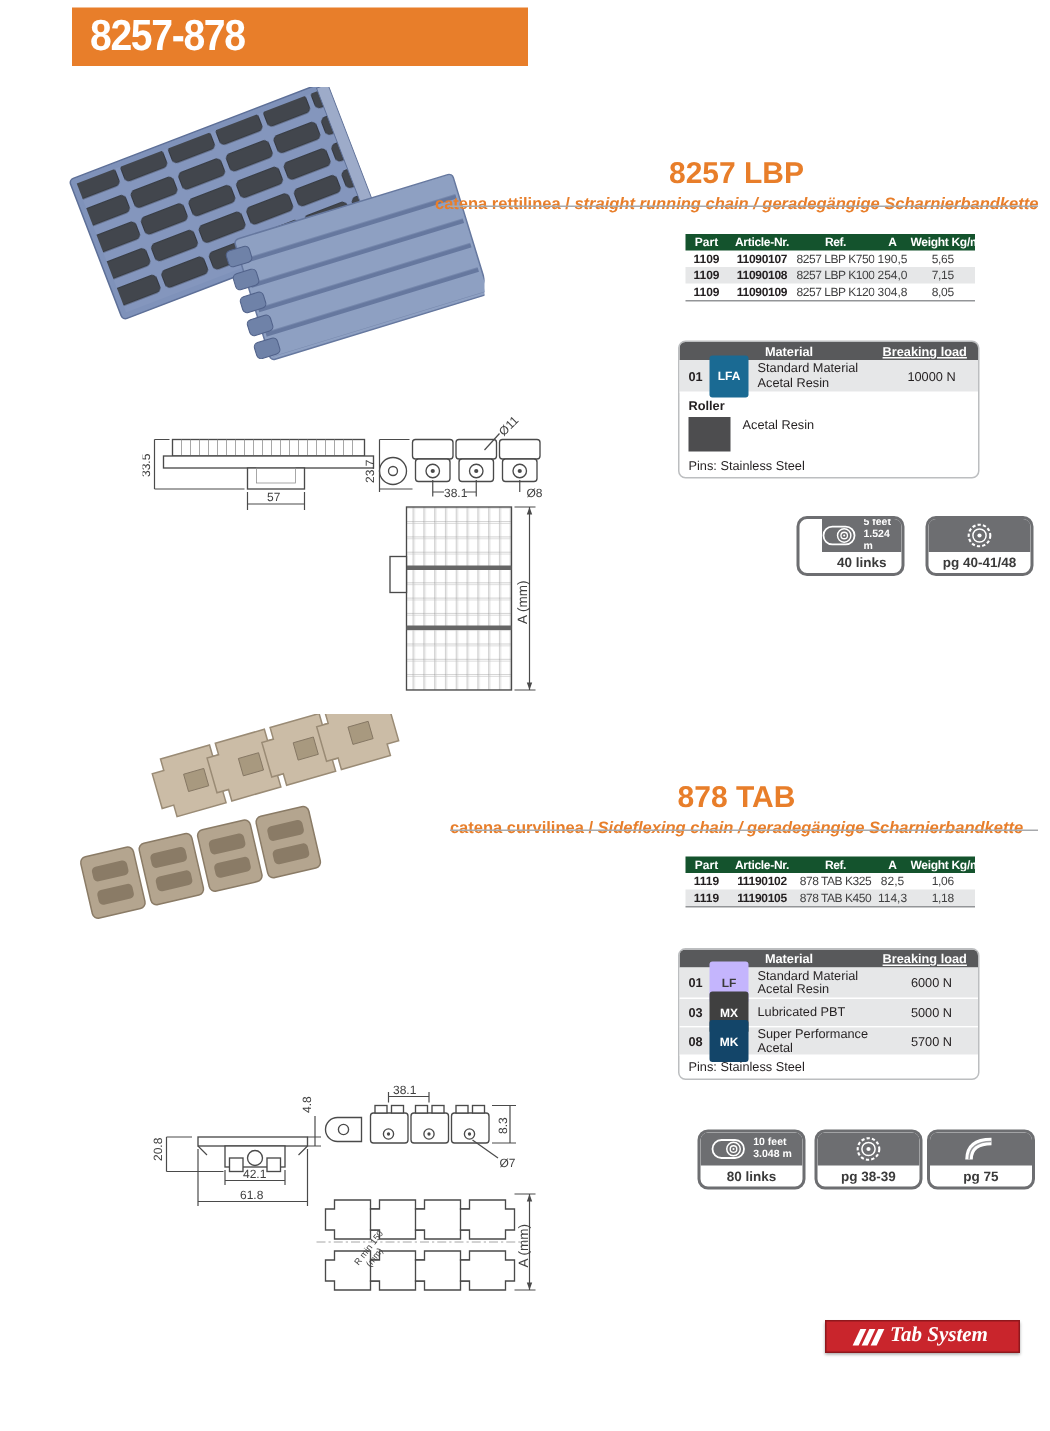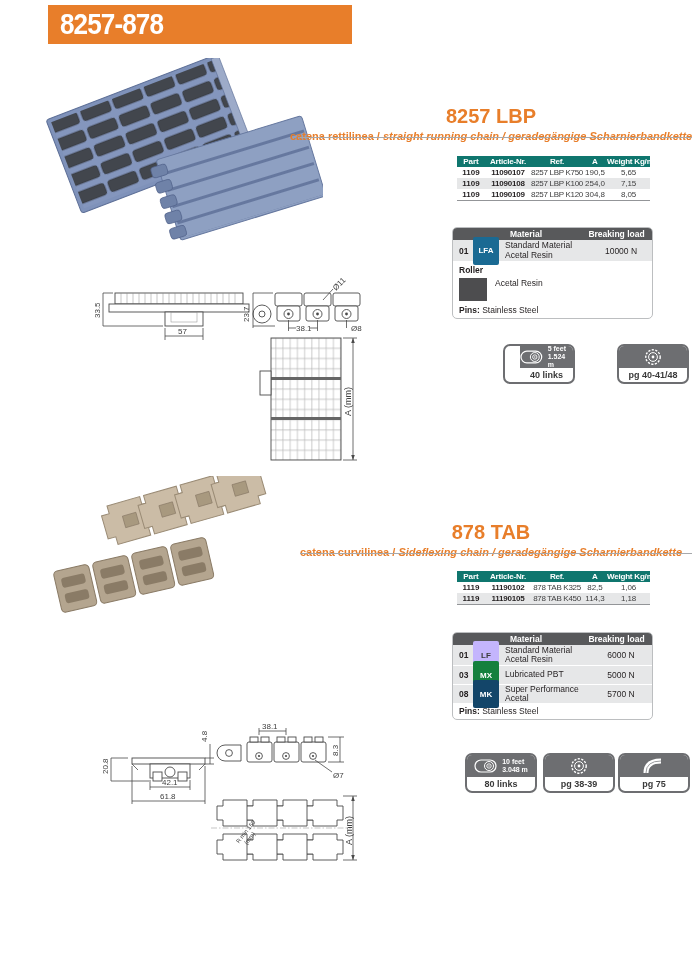--- a/index.html
+++ b/index.html
@@ -19,58 +19,58 @@
   }
   
   .sec-head { position:absolute; left:290px; width:402px; text-align:center; color:#E87E2A; }
   .sec-head .sec-title { font-size:20px; font-weight:bold; }
   .sec-head .sec-sub { font-size:11px; font-weight:bold; margin-top:2px; white-space:nowrap; }
   .sec-head .sec-sub i { font-style:italic; }
   .rule { position:absolute; left:300px; width:392px; border-top:1px solid #a7a9ac; }
   
   .ptable { position:absolute; left:457px; width:193px; font-size:8px; }
   .prow { display:flex; height:11px; align-items:center; }
-  .prow.head { background:#0f766e; color:#fff; font-weight:bold; }
+  .prow.head { background:#14532d; color:#fff; font-weight:bold; }
   .prow.alt { background:#E6E7E8; }
   .ptable { border-bottom:1px solid #939598; }
   .pc { text-align:center; overflow:hidden; white-space:nowrap; }
   .c-part { width:28px; font-weight:bold; }
   .c-art  { width:46px; font-weight:bold; letter-spacing:-0.2px; }
   .c-ref  { width:52px; letter-spacing:-0.3px; }
   .c-a    { width:24px; }
   .c-w    { width:43px; letter-spacing:-0.2px; }
   .prow.head .pc { font-weight:bold; }
   .prow:not(.head) .c-ref, .prow:not(.head) .c-a, .prow:not(.head) .c-w { font-weight:normal; color:#404041; }
   
   .mtable {
     position:absolute; left:452px; width:201px; background:#fff;
     border:1px solid #bcbec0; border-radius:5px; overflow:hidden; font-size:8.5px;
   }
   .mhead { display:flex; height:12px; background:#58595B; color:#fff; font-weight:bold; align-items:center; }
   .mh-material { width:128px; text-align:center; padding-left:18px; }
-  .mh-load { flex:1; text-align:center; }
+  .mh-load { flex:1; text-align:center;text-decoration:underline; }
   .mrow { display:flex; align-items:center; border-bottom:1px solid #fff; }
   .mrow.gray { background:#E6E7E8; }
   .m-code { width:14px; margin-left:6px; font-weight:bold; }
   .m-badge {
     width:26px; height:28px; border-radius:2px; color:#fff; font-weight:bold;
     font-size:8px; display:flex; align-items:center; justify-content:center; margin-right:6px;
   }
   .b-lfa { background:#1A6A93; }
   .b-lf  { background:#c4b5fd; color:#3a3a3a; }
-  .b-mx  { background:#15803d; }
+  .b-mx  { background:#404040; }
   .b-mk  { background:#134569; }
   .m-name { flex:1; line-height:9.5px; }
   .m-load { width:62px; text-align:center; }
   .roller-sec { padding:3px 6px 2px 6px; }
   .roller-label { font-weight:bold; }
   .roller-row { display:flex; margin-top:3px; }
   .roller-swatch { width:28px; height:23px; background:#4D4D4F; margin-right:8px; }
   .pins-line { padding:2px 6px 3px 6px; }
-  .pins-line b { font-weight:bold; }
+  .pins-line b { font-weight:normal; }
   
   .badge {
     position:absolute; width:72px; height:40px; border:2px solid #6D6E71;
     border-radius:7px; background:#fff; overflow:hidden;
   }
   .badge-top { height:22px; background:#6D6E71; display:flex; align-items:center; justify-content:center; gap:4px; }
   .badge-txt { color:#fff; font-size:7px; line-height:8px; font-weight:bold; }
   .badge-bottom { height:14px; display:flex; align-items:center; justify-content:center; font-size:9px; font-weight:bold; color:#3a3a3a; }
   
   .tab-logo {
@@ -248,21 +248,21 @@
       <rect x="176" y="62" width="70" height="122" fill="url(#gridp)" stroke="#4a4a4a" stroke-width="0.9"></rect>
       <rect x="176" y="101" width="70" height="3" fill="#666"></rect>
       <rect x="176" y="141" width="70" height="3" fill="#666"></rect>
       <rect class="shape" x="165" y="95" width="11" height="24"></rect>
       <path class="ln" d="M248 62 H262 M248 184 H262 M258 62 V184"></path>
       <path d="M258 62 l-1.8 5 3.6 0 z M258 184 l-1.8 -5 3.6 0 z" fill="#4a4a4a"></path>
       <text class="dim" style="font-size:9px" transform="rotate(-90 253 123)" x="236" y="126">A (mm)</text>
     </g>
   </svg>
 
-  <div class="badge" style="left:503px;top:344px;padding-left:15px;">
+  <div class="badge" style="left:531px;top:344px;padding-left:15px;">
     <div class="badge-top">
       <svg width="24" height="16" viewBox="0 0 24 16">
         <rect x="1" y="2" width="21" height="12" rx="6" fill="none" stroke="#fff" stroke-width="1.2"></rect>
         <circle cx="15" cy="8" r="4.5" fill="none" stroke="#fff" stroke-width="1"></circle>
         <circle cx="15" cy="8" r="2.2" fill="none" stroke="#fff" stroke-width="0.9"></circle>
         <circle cx="15" cy="8" r="0.7" fill="#fff"></circle>
       </svg>
       <div class="badge-txt">
         <div>5 feet</div>
         <div>1.524 m</div>
@@ -478,14 +478,22 @@
   <div class="badge" style="left:618px;top:753px;">
     <div class="badge-top">
       <svg width="22" height="18" viewBox="0 0 22 18">
         <path d="M3 16 Q3 4 18 4" fill="none" stroke="#fff" stroke-width="5"></path>
         <path d="M3 16 Q3 4 18 4" fill="none" stroke="#9a9b9e" stroke-width="1"></path>
       </svg>
     </div>
     <div class="badge-bottom">pg 75</div>
   </div>
 
+  <div class="tab-logo">
+    <div class="logo-bars">
+        <span></span>
+        <span></span>
+        <span></span>
+      </div>
+    <div class="logo-text">Tab System</div>
+  </div>
 
 </div>
 
 </body></html>

